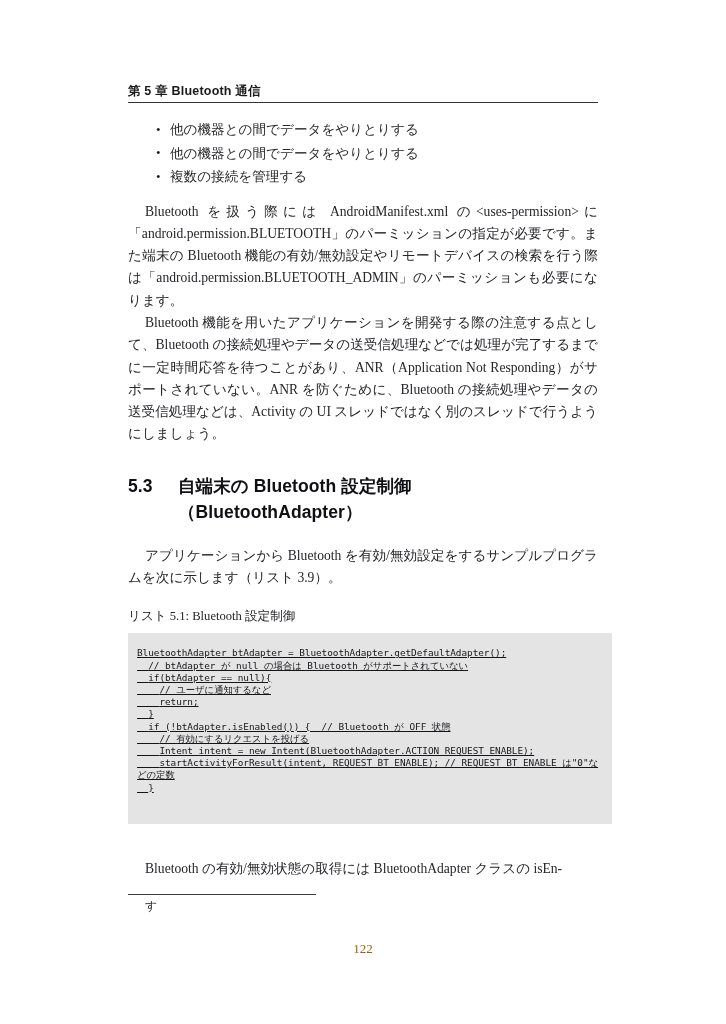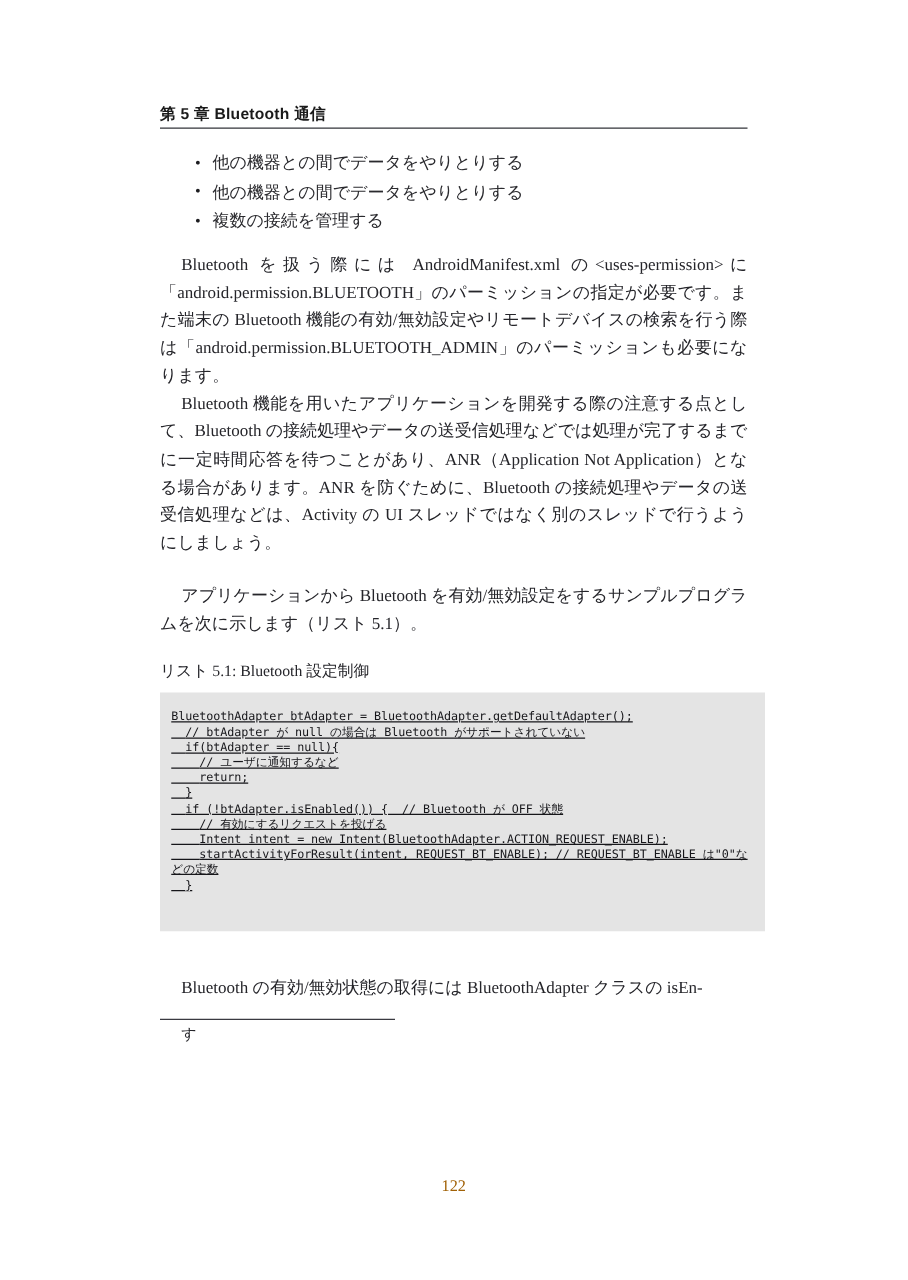--- a/index.html
+++ b/index.html
@@ -192,24 +192,28 @@
 
     <ul class="bullets">
       <li>他の機器との間でデータをやりとりする</li>
       <li>他の機器との間でデータをやりとりする</li>
       <li>複数の接続を管理する</li>
     </ul>
 
     <div class="para-gap-1"></div>
 
     <p class="body indent">Bluetooth を扱う際には AndroidManifest.xml の&lt;uses-permission&gt;に「android.permission.BLUETOOTH」のパーミッションの指定が必要です。また端末の Bluetooth 機能の有効/無効設定やリモートデバイスの検索を行う際は「android.permission.BLUETOOTH_ADMIN」のパーミッションも必要になります。</p>
-    <p class="body indent">Bluetooth 機能を用いたアプリケーションを開発する際の注意する点として、Bluetooth の接続処理やデータの送受信処理などでは処理が完了するまでに一定時間応答を待つことがあり、ANR（Application Not Application）となる場合があります。ANR を防ぐために、Bluetooth の接続処理やデータの送受信処理などは、Activity の UI スレッドではなく別のスレッドで行うようにしましょう。</p>
-
-
-    <p class="body indent" style="margin-top:20px;">アプリケーションから Bluetooth を有効/無効設定をするサンプルプログラムを次に示します（リスト 5.1）。</p>
+    <p class="body indent">Bluetooth 機能を用いたアプリケーションを開発する際の注意する点として、Bluetooth の接続処理やデータの送受信処理などでは処理が完了するまでに一定時間応答を待つことがあり、ANR（Application Not Responding）がサポートされていない。ANR を防ぐために、Bluetooth の接続処理やデータの送受信処理などは、Activity の UI スレッドではなく別のスレッドで行うようにしましょう。</p>
+
+    <div class="section-heading">
+      <span class="sh-row"><span class="sh-num">5.3</span><span>自端末の Bluetooth 設定制御</span></span>
+      <span class="sh-row"><span class="sh-cont">（BluetoothAdapter）</span></span>
+    </div>
+
+    <p class="body indent" style="margin-top:20px;">アプリケーションから Bluetooth を有効/無効設定をするサンプルプログラムを次に示します（リスト 3.9）。</p>
 
     <div class="listing-caption">リスト 5.1: Bluetooth 設定制御</div>
 
     <div class="codeblock">
       <pre>BluetoothAdapter btAdapter = BluetoothAdapter.getDefaultAdapter();
   // btAdapter が null の場合は Bluetooth がサポートされていない
   if(btAdapter == null){
     // ユーザに通知するなど
     return;
   }

